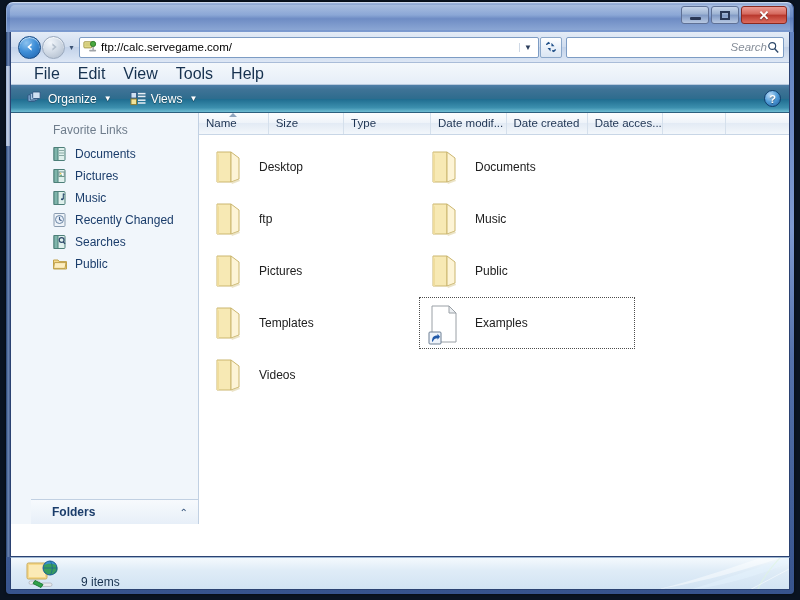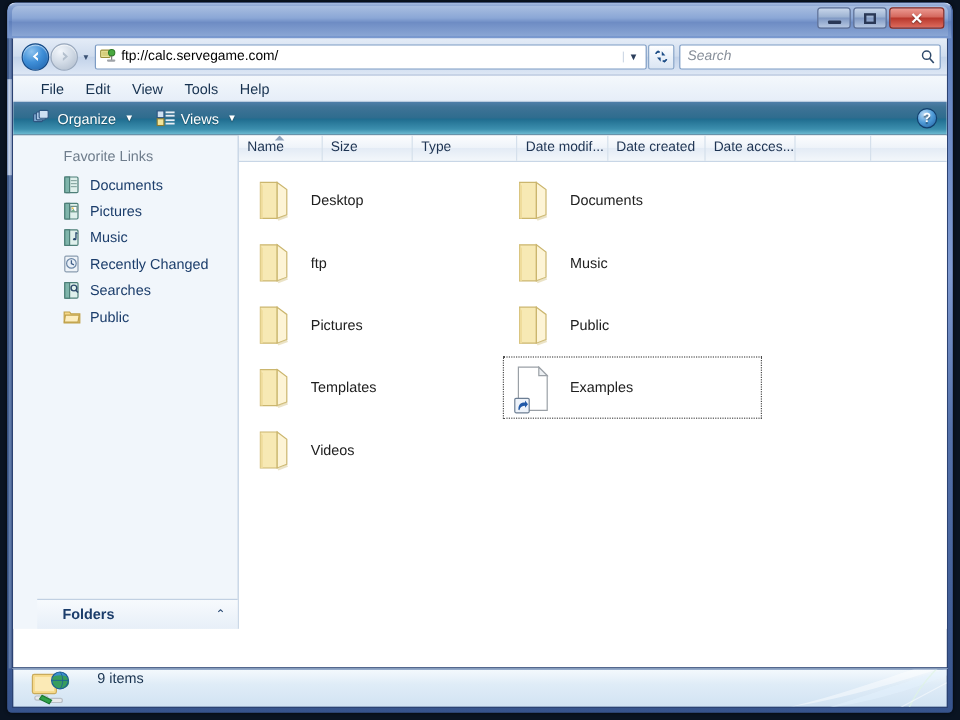--- a/index.html
+++ b/index.html
@@ -195,40 +195,41 @@
     width: 218px;
     height: 21px;
     background: #fff;
     border: 1px solid #7d9cc4;
     border-radius: 2px;
     display: flex;
     align-items: center;
     padding: 0 3px 0 6px;
     box-sizing: border-box;
     flex: none;
+    text-align: right;
   }
   #search-placeholder {
     flex: 1;
     font-size: 11.5px;
     font-style: italic;
     color: #868e99;
   }
 
   
   #menubar {
     height: 22px;
     background: linear-gradient(to bottom, #f4f8fc 0%, #e6eef8 100%);
     border-bottom: 1px solid #b9cade;
     display: flex;
     align-items: center;
     padding-left: 14px;
     box-sizing: border-box;
   }
   .menuitem {
-    font-size: 12px;
+    font-size: 16px;
     color: #16314f;
     padding: 2px 9px;
     cursor: default;
   }
 
   
   #cmdbar {
     height: 28px;
     background: linear-gradient(to bottom, #4f7ea8 0%, #3f7396 16%, #2e6c8e 50%, #1f6c8f 52%, #3c8fae 84%, #6fbcd2 100%);
     display: flex;
@@ -391,21 +392,21 @@
     position: absolute;
     left: 4px;
     top: 555px;
     width: 780px;
     height: 33px;
     background: linear-gradient(to bottom, #f4f9fd 0%, #dfecf7 40%, #d2e3f3 100%);
     border: 1px solid #2b4272;
     border-top: 1px solid #9fb7d2;
     box-sizing: border-box;
     display: flex;
-    align-items: flex-start;
+    align-items: flex-end;
     padding-left: 14px;
     overflow: hidden;
   }
   #status-icon { width: 34px; height: 30px; flex: none; position: relative; }
   #status-text {
     font-size: 12px;
     color: #17314e;
     margin-left: 22px;
   }
   #aurora {

